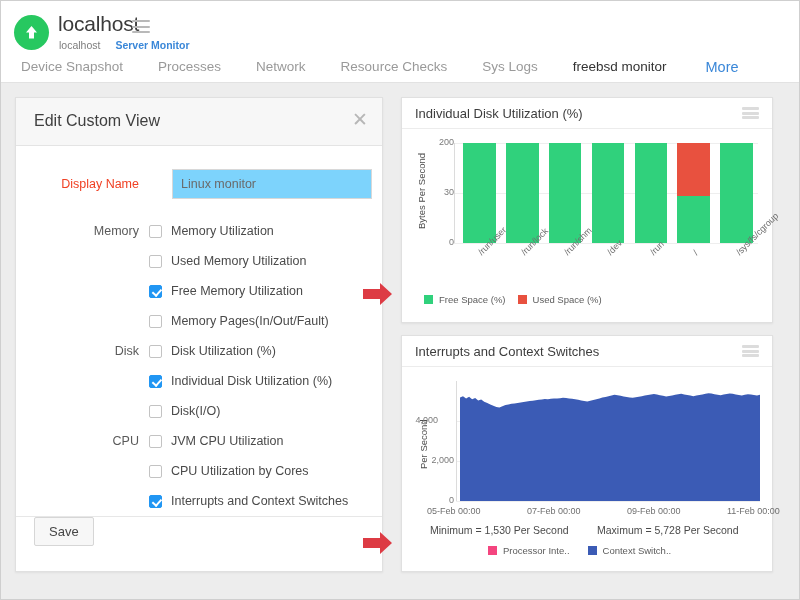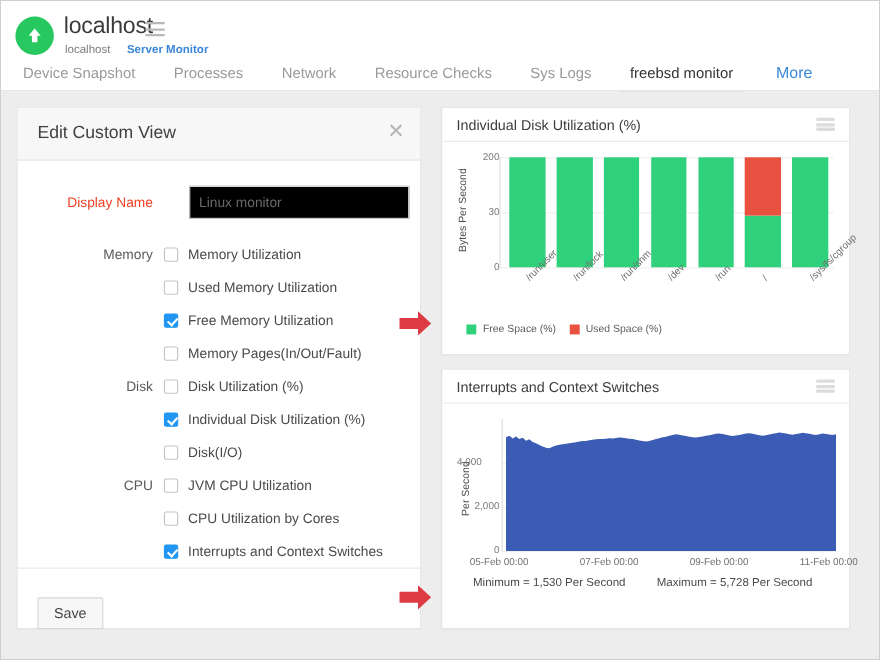--- a/index.html
+++ b/index.html
@@ -108,21 +108,21 @@
   }
   .row-label {
     width: 133px; text-align: right;
     font-size: 12.5px; color: #5a5a5a;
     padding-right: 10px; flex: none;
   }
   .row-label.required { color: #f04124; }
   .name-input {
     width: 200px; height: 30px;
     border: 1px solid #d8d8d8;
-    background: #000000;
+    background: #7dd3fc;
     font-family: "Liberation Sans", sans-serif;
     font-size: 12.5px; color: #6a6a6a;
     padding: 0 8px;
     outline: none;
   }
   .check-row { height: 30px; }
   .cb {
     width: 13px; height: 13px; flex: none;
     border: 1px solid #c3c3c3; border-radius: 2px;
     background: #fff; position: relative; cursor: pointer;
@@ -135,21 +135,21 @@
     border: solid #fff; border-width: 0 2px 2px 0;
     transform: rotate(42deg);
   }
   .cb-label {
     font-size: 12.5px; color: #4a4a4a; margin-left: 9px;
     white-space: nowrap; cursor: pointer;
   }
   .dialog-foot {
     flex: none; height: 56px;
     border-top: 1px solid #e7e7e7;
-    display: flex; align-items: flex-end;
+    display: flex; align-items: flex-start;
     padding-left: 18px;
   }
   .save-btn {
     font-family: "Liberation Sans", sans-serif;
     font-size: 13px; color: #454545;
     background: #f7f7f7;
     border: 1px solid #d6d6d6; border-radius: 2px;
     padding: 6px 14px; cursor: pointer;
   }
 
@@ -427,17 +427,27 @@
             <path d="M 58 134 L 58.0 30.4 L 61.0 29.2 L 64.1 31.6 L 67.1 29.8 L 70.1 32.2 L 73.2 31.0 L 76.2 33.6 L 79.2 32.4 L 82.2 34.8 L 85.3 36.0 L 88.3 37.6 L 91.3 38.8 L 94.4 40.0 L 97.4 40.4 L 100.4 39.2 L 103.5 38.0 L 106.5 37.4 L 109.5 36.8 L 112.5 36.4 L 115.6 36.0 L 118.6 35.6 L 121.6 35.0 L 124.7 34.4 L 127.7 34.0 L 130.7 33.8 L 133.8 33.2 L 136.8 32.8 L 139.8 32.4 L 142.8 32.0 L 145.9 32.2 L 148.9 31.8 L 151.9 31.4 L 155.0 31.6 L 158.0 31.2 L 161.0 30.8 L 164.1 31.0 L 167.1 31.4 L 170.1 31.8 L 173.2 32.2 L 176.2 32.8 L 179.2 33.4 L 182.2 34.0 L 185.3 34.4 L 188.3 33.8 L 191.3 33.0 L 194.4 32.2 L 197.4 31.4 L 200.4 30.6 L 203.5 30.0 L 206.5 29.2 L 209.5 28.4 L 212.5 27.8 L 215.6 28.2 L 218.6 28.8 L 221.6 29.4 L 224.7 30.0 L 227.7 30.4 L 230.7 30.8 L 233.8 30.2 L 236.8 29.8 L 239.8 29.2 L 242.8 28.6 L 245.9 28.0 L 248.9 27.4 L 251.9 27.0 L 255.0 27.6 L 258.0 28.2 L 261.0 28.8 L 264.1 29.4 L 267.1 29.0 L 270.1 28.4 L 273.2 27.8 L 276.2 27.2 L 279.2 26.8 L 282.2 27.4 L 285.3 28.0 L 288.3 28.6 L 291.3 29.2 L 294.4 28.6 L 297.4 28.0 L 300.4 27.4 L 303.5 26.8 L 306.5 26.2 L 309.5 26.6 L 312.5 27.2 L 315.6 27.8 L 318.6 28.2 L 321.6 27.6 L 324.7 27.0 L 327.7 26.4 L 330.7 26.8 L 333.8 27.4 L 336.8 28.0 L 339.8 28.4 L 342.8 27.8 L 345.9 27.2 L 348.9 27.6 L 351.9 28.0 L 355.0 28.4 L 358.0 27.8 L 358 134 Z" fill="#3b5bb5"></path>
           </svg>
         <div id="area-xticks">
             <div class="xtick" style="left: 25px; top: 139px;">05-Feb 00:00</div>
             <div class="xtick" style="left: 125px; top: 139px;">07-Feb 00:00</div>
             <div class="xtick" style="left: 225px; top: 139px;">09-Feb 00:00</div>
             <div class="xtick" style="left: 325px; top: 139px;">11-Feb 00:00</div>
           </div>
         <div class="stat-line" id="area-min" style="left:28px; top:157px;">Minimum = 1,530 Per Second</div>
         <div class="stat-line" id="area-max" style="left:195px; top:157px;">Maximum = 5,728 Per Second</div>
+        <div class="legend" id="area-legend" style="left:86px; top:178px;">
+            <div class="legend-item">
+              <span class="legend-swatch" style="background: rgb(244, 69, 127);"></span>
+              <span class="legend-text">Processor Inte..</span>
+            </div>
+            <div class="legend-item">
+              <span class="legend-swatch" style="background: rgb(59, 91, 181);"></span>
+              <span class="legend-text">Context Switch..</span>
+            </div>
+          </div>
       </div>
     </div>
 
   </div>
 </div>
 
 </body></html>

